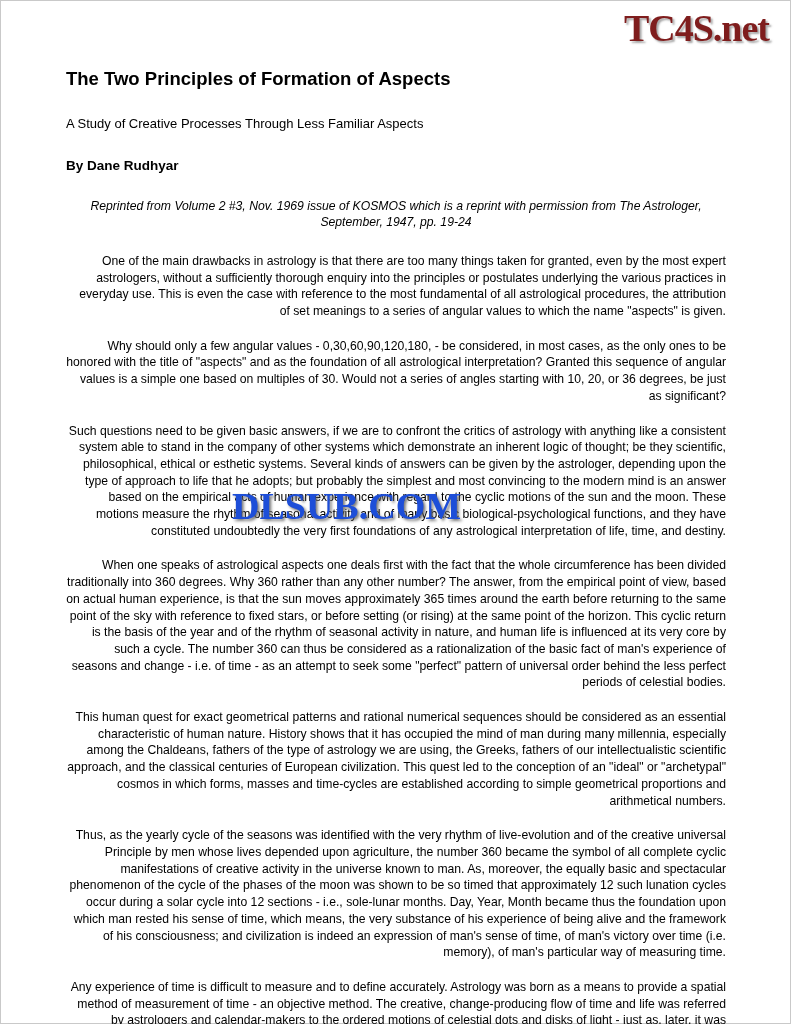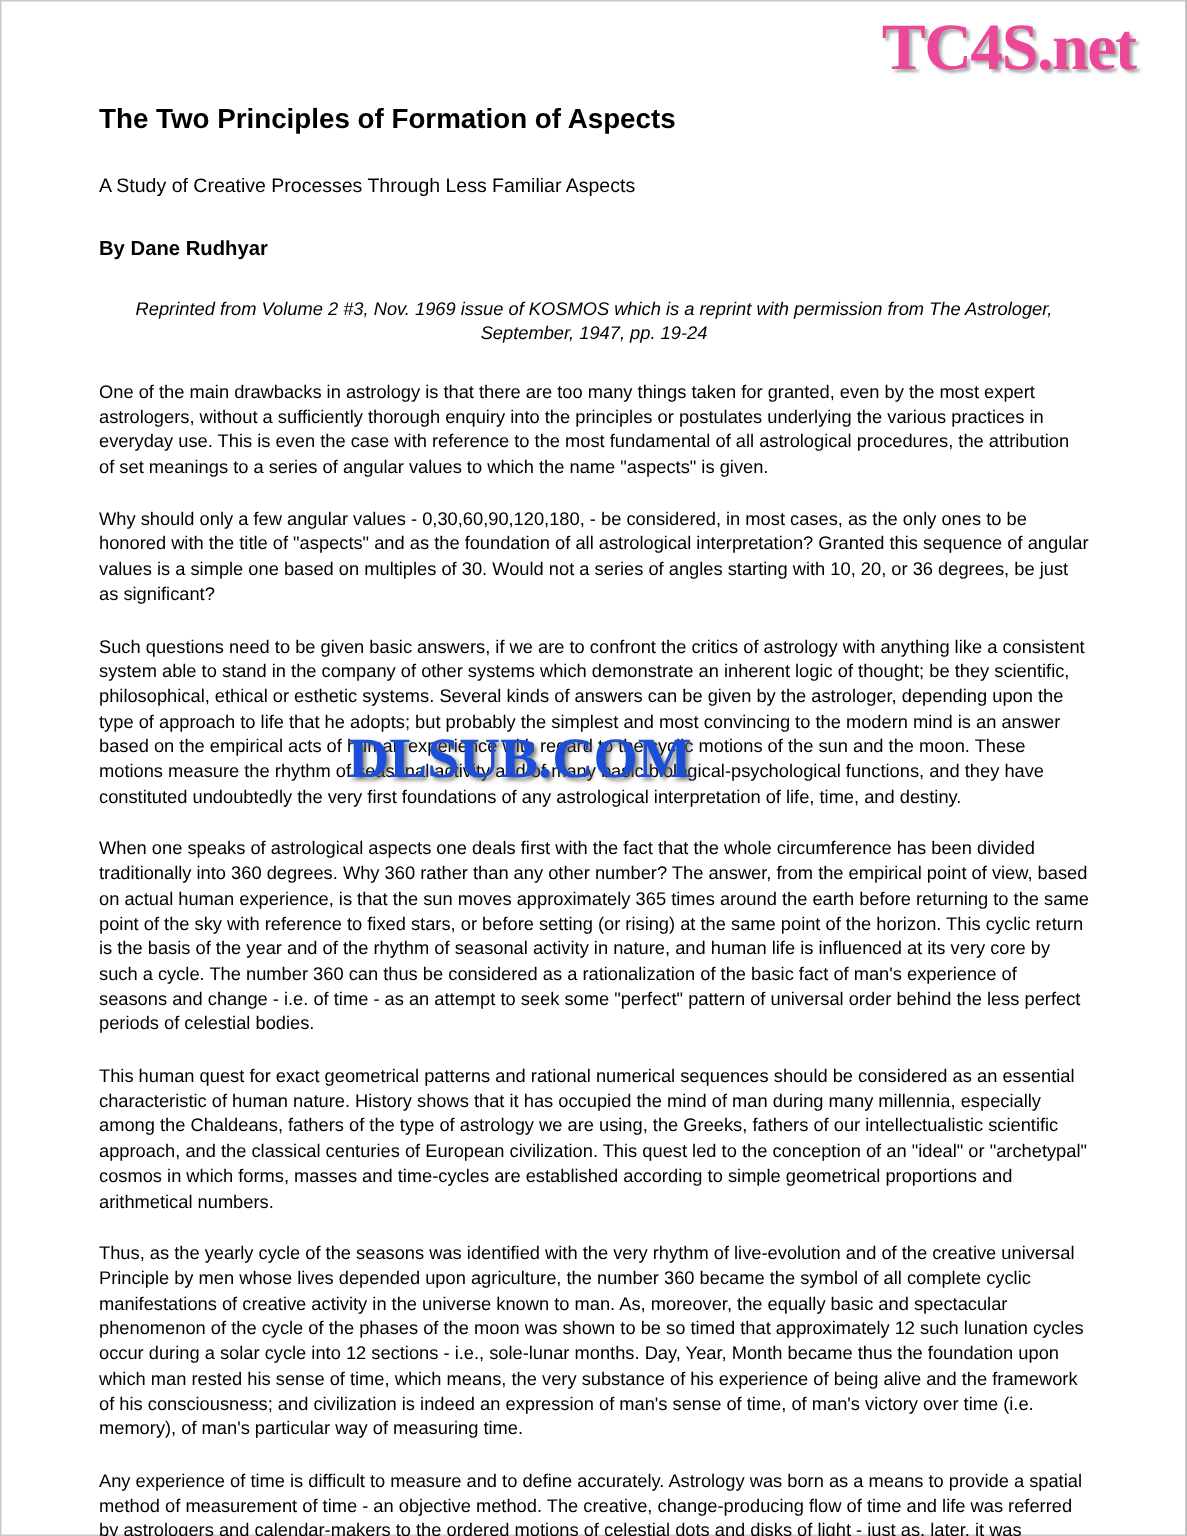--- a/index.html
+++ b/index.html
@@ -23,27 +23,27 @@
     width: 791px;
     height: 1024px;
     border: 1px solid #c9c9c9;
     box-sizing: border-box;
     pointer-events: none;
   }
 
   
   .wm-top {
     position: absolute;
-    right: 34px;
+    right: 22px;
     top: 6px;
     font-family: "Liberation Serif", serif;
     font-weight: bold;
-    font-size: 44px;
+    font-size: 38px;
     letter-spacing: -1px;
-    color: #ec4899;
+    color: #7f1d1d;
     text-shadow: 2px 2px 2px rgba(120,120,120,0.65);
     z-index: 6;
     white-space: nowrap;
   }
 
   
   .wm-center {
     position: absolute;
     left: 232px;
     top: 484px;
@@ -101,21 +101,21 @@
     font-size: 12.2px;
     font-style: italic;
     line-height: 1.35;
     margin: 0 0 22px 0;
     text-align: center;
   }
   p.body-par {
     font-size: 12.2px;
     line-height: 1.37;
     margin: 0 0 18px 0;
-    text-align: left;
+    text-align: right;
   }
 </style>
 </head>
 <body>
 
 <div class="page">
   <div class="page-border"></div>
 
   <div class="wm-top">TC4S.net</div>
 

